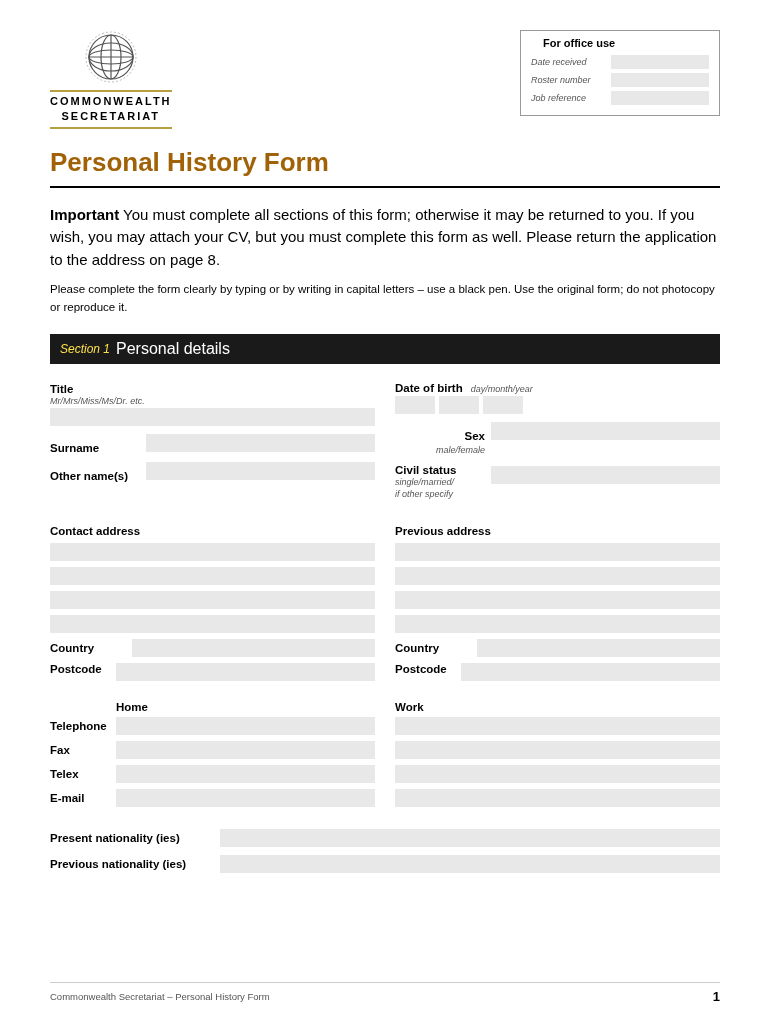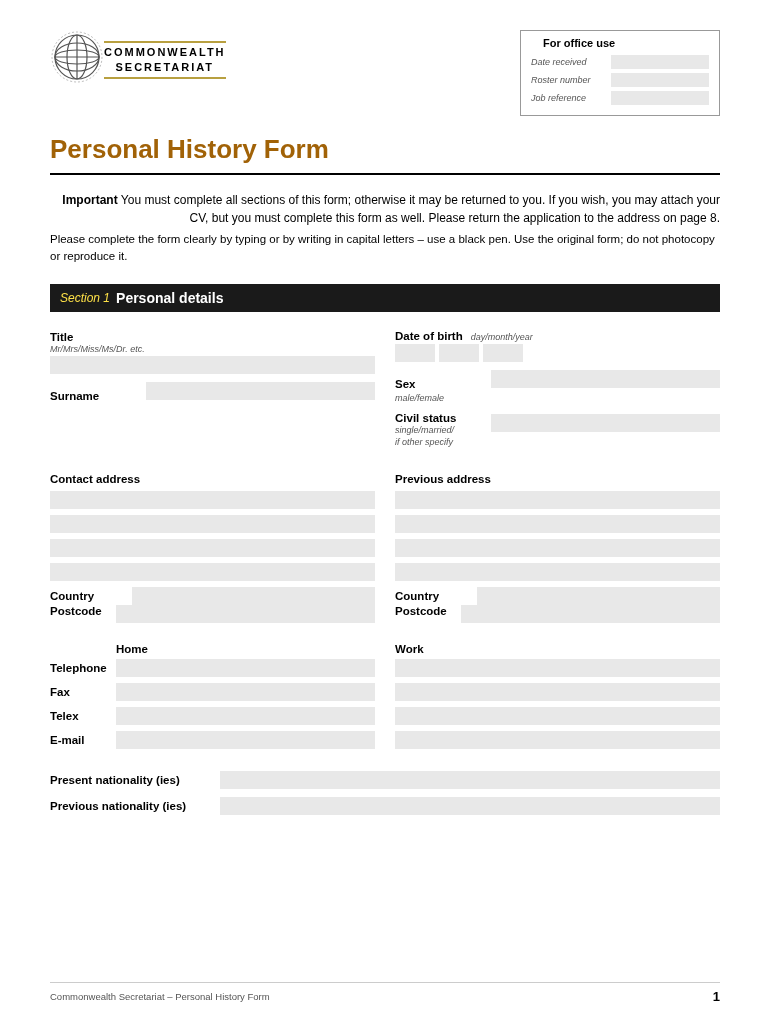--- a/index.html
+++ b/index.html
@@ -21,21 +21,21 @@
     }
     
     .header {
       display: flex;
       align-items: flex-start;
       justify-content: space-between;
       margin-bottom: 18px;
     }
     .logo-area {
       display: flex;
-      flex-direction: row;
+      flex-direction: column;
       align-items: center;
     }
     .logo-globe {
       width: 54px;
       height: 54px;
       margin-bottom: 6px;
     }
     .org-name {
       text-align: center;
       font-size: 11px;
@@ -90,24 +90,23 @@
       color: #a16207;
     }
     .title-divider {
       border: none;
       border-top: 2px solid #000;
       margin-bottom: 16px;
     }
 
     
     .notice {
-      font-size: 12px;
+      font-size: 15px;
       line-height: 1.5;
-      margin-bottom: 4px;
-      text-align: right;
+      margin-bottom: 10px;
     }
     .notice strong { font-weight: bold; }
     .notice-second {
       font-size: 11.5px;
       line-height: 1.5;
       margin-bottom: 18px;
     }
 
     
     .section-header {
@@ -119,22 +118,22 @@
       display: flex;
       align-items: center;
     }
     .section-header .section-num {
       font-style: italic;
       font-size: 12px;
       margin-right: 6px;
       color: #fde047;
     }
     .section-header .section-title {
-      font-weight: bold;
-      font-size: 14px;
+      font-weight: normal;
+      font-size: 16px;
     }
 
     
     .dob-fields {
       display: flex;
       gap: 4px;
     }
     .dob-box {
       width: 40px;
       height: 18px;
@@ -199,20 +198,21 @@
       width: 100%;
       height: 18px;
       background: #e8e8e8;
       border: none;
       display: block;
       margin-bottom: 6px;
     }
     .country-row {
       display: flex;
       align-items: center;
+      margin-bottom: 6px;
       gap: 22px;
     }
     .country-label {
       font-weight: bold;
       font-size: 11.5px;
       min-width: 60px;
     }
     .country-input {
       flex: 1;
       height: 18px;
@@ -376,37 +376,41 @@
         <span class="title-main-label">Title</span>
         <span class="title-sub-label">Mr/Mrs/Miss/Ms/Dr. etc.</span>
         <div class="title-input-full"></div>
       </div>
 
       <div class="row-field">
         <span class="row-label">Surname</span>
         <div class="row-input"></div>
       </div>
 
+      <div class="row-field">
+        <span class="row-label">Other name(s)</span>
+        <div class="row-input"></div>
+      </div>
     </div>
 
     <div>
 
       <div style="margin-bottom:8px;">
         <div style="display:flex; align-items:baseline; gap:8px; margin-bottom:2px;">
           <span style="font-weight:bold; font-size:11.5px;">Date of birth</span>
           <span style="font-size:9px; font-style:italic; color:#555;">day/month/year</span>
         </div>
         <div class="dob-fields">
           <div class="dob-box"></div>
           <div class="dob-box"></div>
           <div class="dob-box"></div>
         </div>
       </div>
 
-      <div class="row-field" style="margin-bottom:8px;">
+      <div class="row-field" style="margin-bottom:8px;text-align:right;">
         <div style="min-width:90px;">
           <span style="font-weight:bold; font-size:11.5px; display:block;">Sex</span>
           <span style="font-size:9px; font-style:italic; color:#555;">male/female</span>
         </div>
         <div class="row-input"></div>
       </div>
 
       <div style="margin-bottom:8px; display:flex; gap:6px; align-items:flex-start;">
         <div style="min-width:90px;">
           <span style="font-weight:bold; font-size:11.5px; display:block;">Civil status</span>

